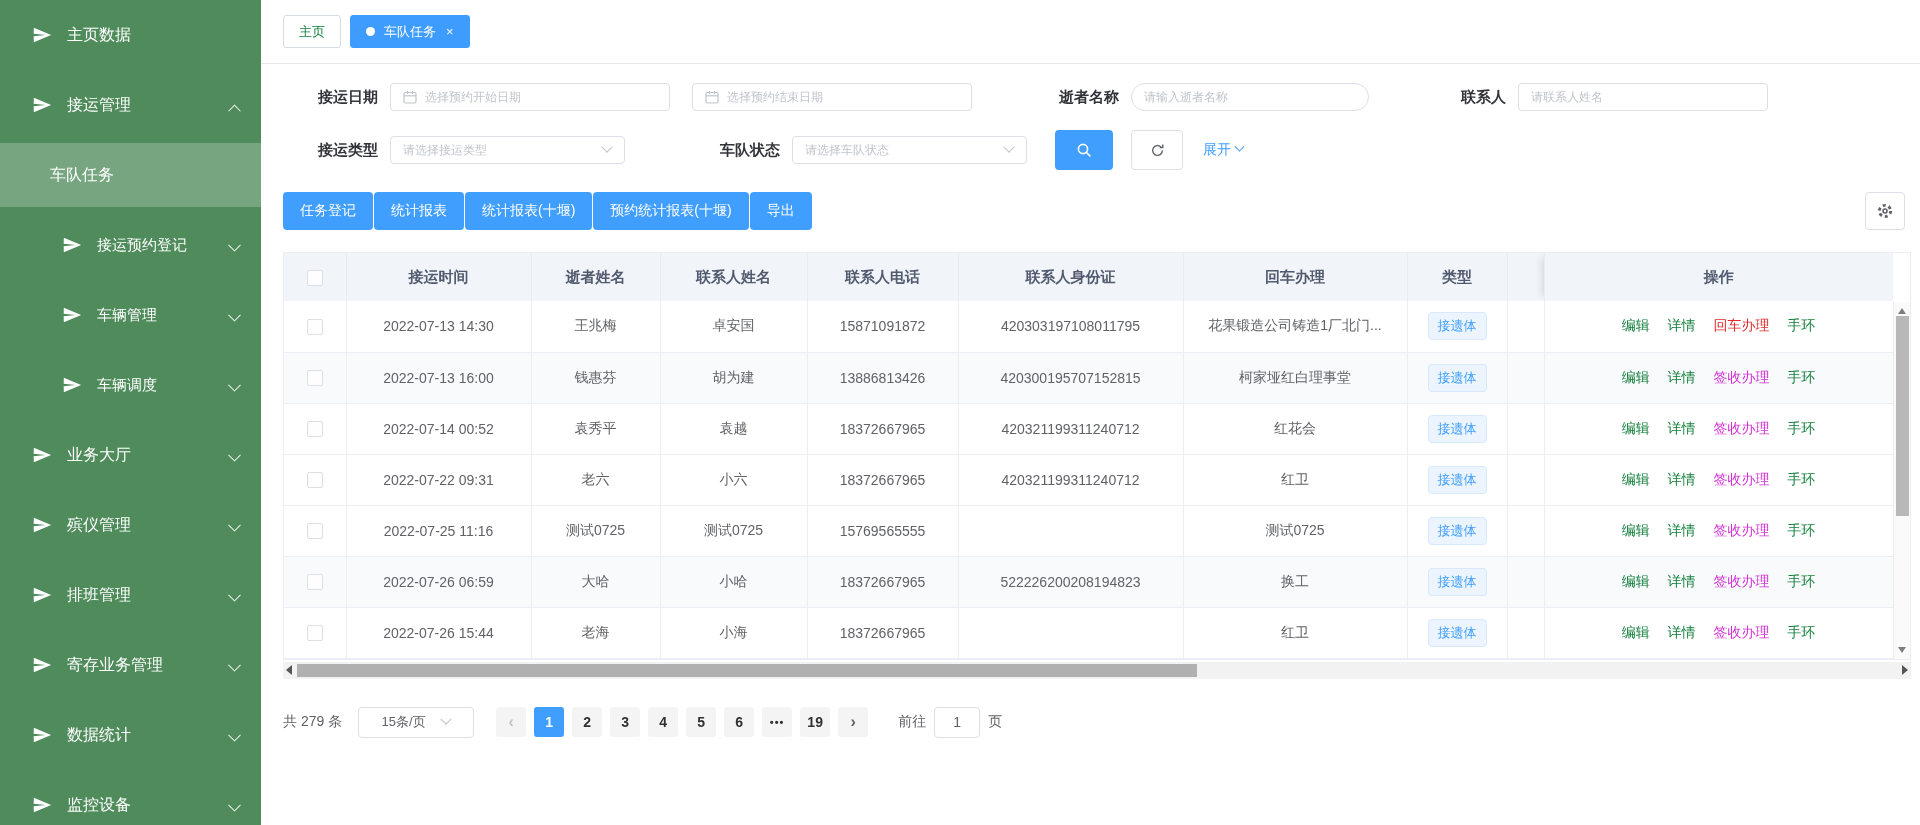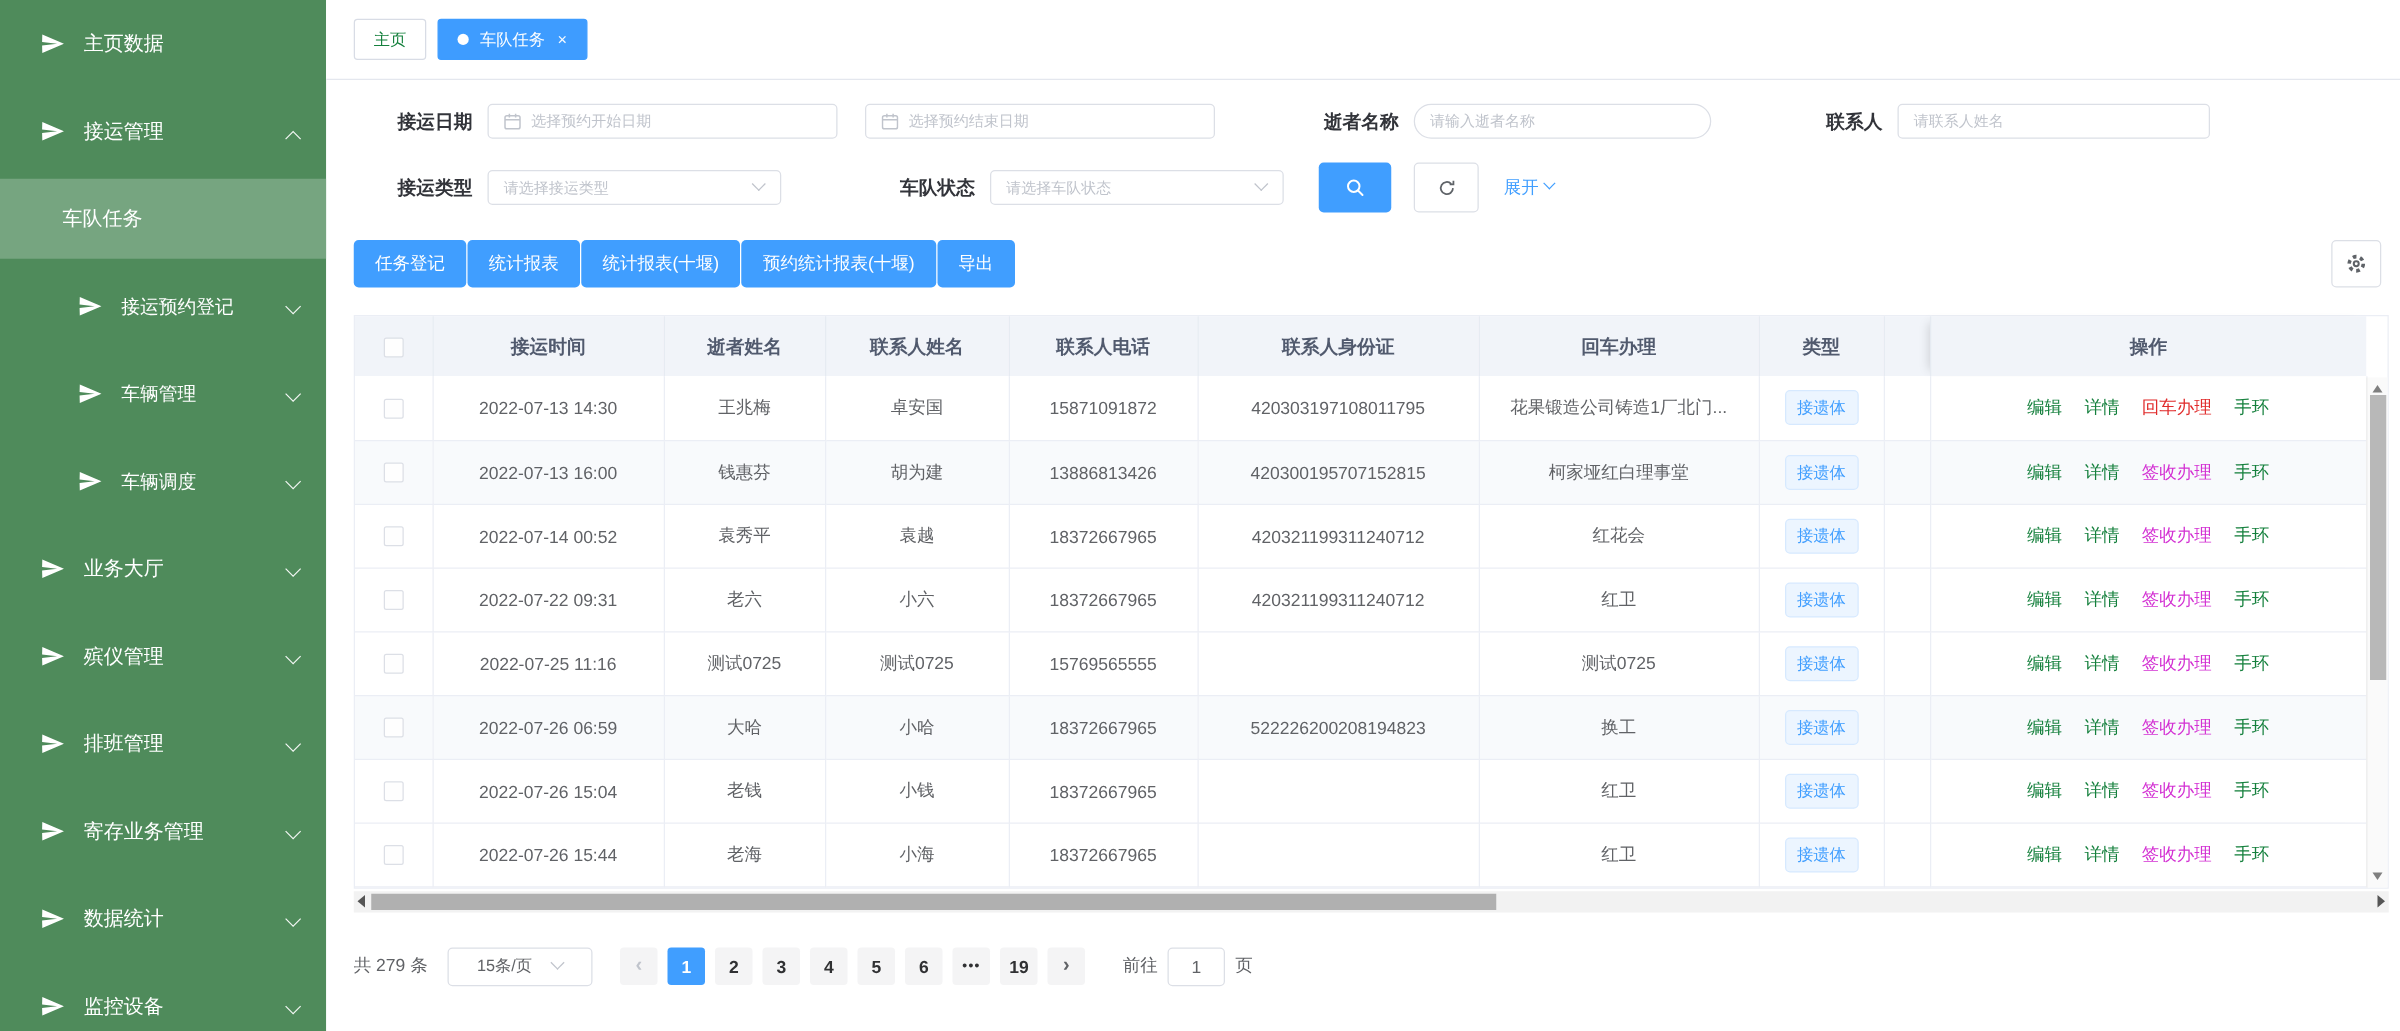--- a/index.html
+++ b/index.html
@@ -417,37 +417,20 @@
               <td></td>
               <td class="ops">
                 <a class="lnk">编辑</a>
                 <a class="lnk">详情</a>
                 <a class="lnk magenta">签收办理</a>
                 <a class="lnk">手环</a>
               </td>
             </tr>
             <tr>
               <td><span class="checkbox"></span></td>
-              <td>2022-07-26 15:04</td>
-              <td>老钱</td>
-              <td>小钱</td>
-              <td>18372667965</td>
-              <td></td>
-              <td>红卫</td>
-              <td><span class="type-badge">接遗体</span></td>
-              <td></td>
-              <td class="ops">
-                <a class="lnk">编辑</a>
-                <a class="lnk">详情</a>
-                <a class="lnk magenta">签收办理</a>
-                <a class="lnk">手环</a>
-              </td>
-            </tr>
-            <tr>
-              <td><span class="checkbox"></span></td>
               <td>2022-07-26 15:44</td>
               <td>老海</td>
               <td>小海</td>
               <td>18372667965</td>
               <td></td>
               <td>红卫</td>
               <td><span class="type-badge">接遗体</span></td>
               <td></td>
               <td class="ops">
                 <a class="lnk">编辑</a>

